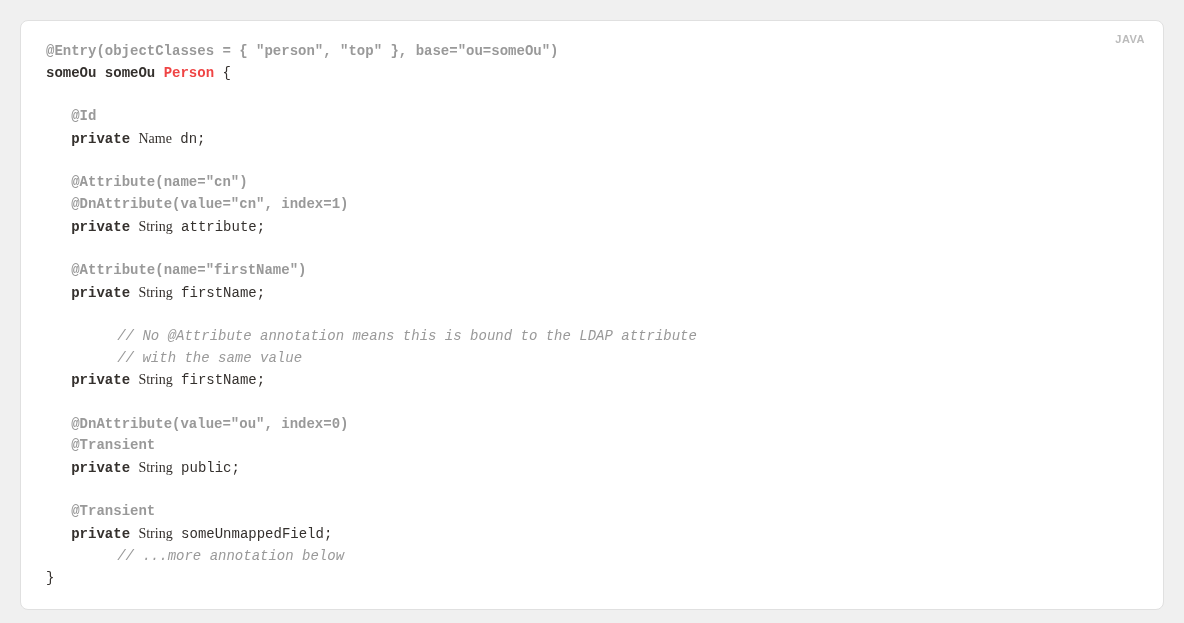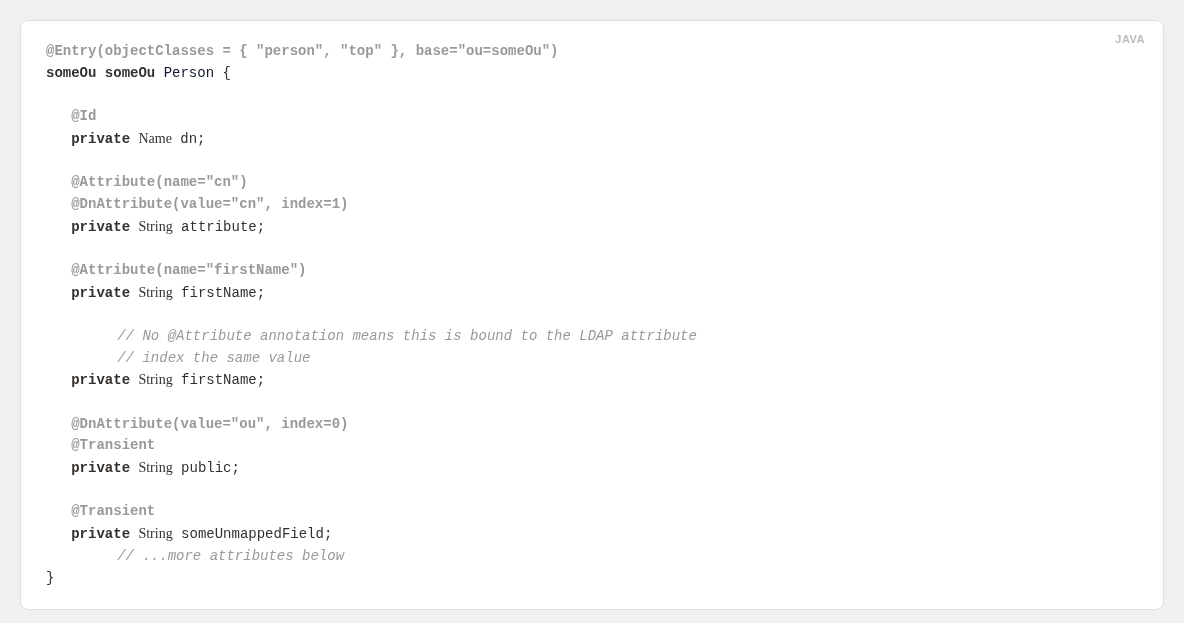--- a/index.html
+++ b/index.html
@@ -28,21 +28,21 @@
       color: #bbb;
       letter-spacing: 0.5px;
     }
     pre {
       font-family: Consolas, Monaco, 'Courier New', monospace;
       white-space: pre;
       overflow-x: auto;
     }
     .annotation { color: #999; font-weight: bold; }
     .keyword { color: #34302d; font-weight: bold; }
-    .classname { color: #0f172a; font-weight: normal; margin-top: 17px; }
+    .classname { color: #ef4444; font-weight: bold; margin-top: 17px; }
     .type { color: #34302d; font-family: Liberation Serif, serif; }
     .comment { color: #999; font-style: italic; margin-left: 46px; }
     .plain { color: #34302d; }
   </style>
 </head>
 <body>
 
 <div class="code-block">
   <div class="lang-label">JAVA</div>
   <pre><span class="annotation">@Entry(objectClasses = { "person", "top" }, base="ou=someOu")</span>
@@ -52,24 +52,24 @@
    <span class="keyword">private</span> <span class="type">Name</span><span class="plain"> dn;</span>
 
    <span class="annotation">@Attribute(name="cn")</span>
    <span class="annotation">@DnAttribute(value="cn", index=1)</span>
    <span class="keyword">private</span> <span class="type">String</span><span class="plain"> attribute;</span>
 
    <span class="annotation">@Attribute(name="firstName")</span>
    <span class="keyword">private</span> <span class="type">String</span><span class="plain"> firstName;</span>
 
    <span class="comment">// No @Attribute annotation means this is bound to the LDAP attribute</span>
-   <span class="comment">// index the same value</span>
+   <span class="comment">// with the same value</span>
    <span class="keyword">private</span> <span class="type">String</span><span class="plain"> firstName;</span>
 
    <span class="annotation">@DnAttribute(value="ou", index=0)</span>
    <span class="annotation">@Transient</span>
    <span class="keyword">private</span> <span class="type">String</span><span class="plain"> public;</span>
 
    <span class="annotation">@Transient</span>
    <span class="keyword">private</span> <span class="type">String</span><span class="plain"> someUnmappedField;</span>
-   <span class="comment">// ...more attributes below</span>
+   <span class="comment">// ...more annotation below</span>
 <span class="plain">}</span></pre>
 </div>
 
 </body></html>

